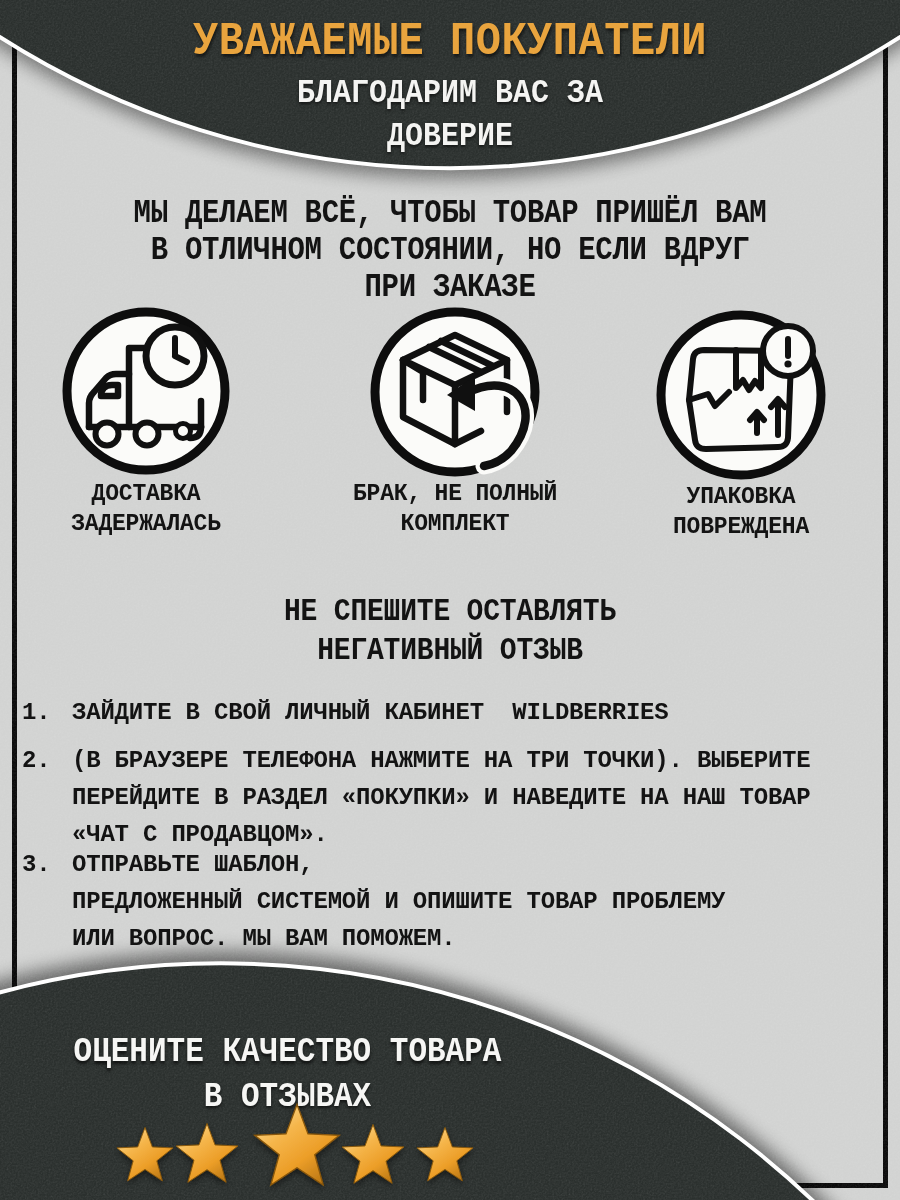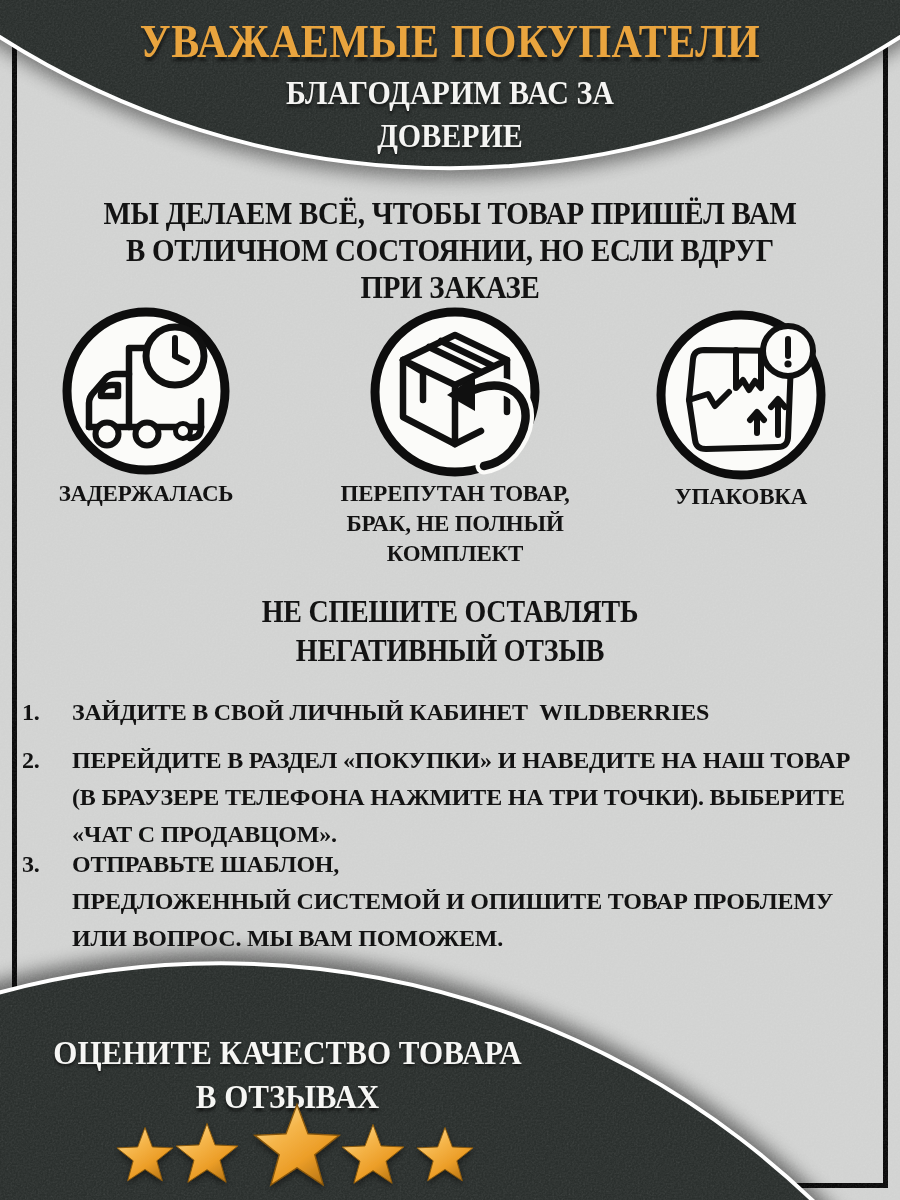--- a/index.html
+++ b/index.html
@@ -1,19 +1,19 @@
 <!DOCTYPE html>
 <html><head>
 <meta charset="utf-8">
 <style>
   html,body{margin:0;padding:0;background:#9a9a9a;}
   .canvas{
     position:relative;width:900px;height:1200px;overflow:hidden;
     background:#d2d3d2;
-    font-family:Liberation Serif, serif;
+    font-family:Liberation Mono, monospace;
     -webkit-font-smoothing:antialiased;
   }
   .abs{position:absolute;}
   .bg-svg{position:absolute;left:0;top:0;z-index:0;}
   .ctr{text-align:center;}
   .line{white-space:pre;display:block;}
   .b{font-weight:bold;}
   .sy{transform:scaleY(1.12);transform-origin:50% 0;}
 
   .title{
@@ -138,50 +138,51 @@
         <path d="M105,127 V108 M98,114 L105,106 L112,114"></path>
         <path d="M126,129 V94 M119,101 L126,93 L133,101"></path>
       </g>
       <circle cx="136" cy="45" r="25" fill="#fbfbf9" stroke="#101010" stroke-width="6"></circle>
       <path d="M136,33 V50" stroke="#101010" stroke-width="6" stroke-linecap="round" fill="none"></path>
       <circle cx="136" cy="58" r="3.6" fill="#101010"></circle>
     </svg>
   </div>
 
   <div class="abs ctr b caption" style="left:26px;top:479px;width:240px;z-index:2">
+    <span class="line">ДОСТАВКА</span>
     <span class="line">ЗАДЕРЖАЛАСЬ</span>
   </div>
 
   <div class="abs ctr b caption" style="left:325px;top:479px;width:260px;z-index:2">
-    <span class="line">ПЕРЕПУТАН ТОВАР,</span>
     <span class="line">БРАК, НЕ ПОЛНЫЙ</span>
     <span class="line">КОМПЛЕКТ</span>
   </div>
 
   <div class="abs ctr b caption" style="left:616px;top:482px;width:250px;z-index:2">
     <span class="line">УПАКОВКА</span>
+    <span class="line">ПОВРЕЖДЕНА</span>
   </div>
 
   <div class="abs ctr b sy advice" style="z-index:2">
     <span class="line">НЕ СПЕШИТЕ ОСТАВЛЯТЬ</span>
     <span class="line">НЕГАТИВНЫЙ ОТЗЫВ</span>
   </div>
 
   <div class="abs b step" style="top:694px;z-index:2">
     <span class="step-num">1.</span>
     <div class="step-lines">
       <span class="line">ЗАЙДИТЕ В СВОЙ ЛИЧНЫЙ КАБИНЕТ  WILDBERRIES</span>
     </div>
   </div>
 
   <div class="abs b step" style="top:742px;z-index:2">
     <span class="step-num">2.</span>
     <div class="step-lines">
+      <span class="line">(В БРАУЗЕРЕ ТЕЛЕФОНА НАЖМИТЕ НА ТРИ ТОЧКИ). ВЫБЕРИТЕ</span>
       <span class="line">ПЕРЕЙДИТЕ В РАЗДЕЛ «ПОКУПКИ» И НАВЕДИТЕ НА НАШ ТОВАР</span>
-      <span class="line">(В БРАУЗЕРЕ ТЕЛЕФОНА НАЖМИТЕ НА ТРИ ТОЧКИ). ВЫБЕРИТЕ</span>
       <span class="line">«ЧАТ С ПРОДАВЦОМ».</span>
     </div>
   </div>
 
   <div class="abs b step" style="top:846px;z-index:2">
     <span class="step-num">3.</span>
     <div class="step-lines">
       <span class="line">ОТПРАВЬТЕ ШАБЛОН,</span>
       <span class="line">ПРЕДЛОЖЕННЫЙ СИСТЕМОЙ И ОПИШИТЕ ТОВАР ПРОБЛЕМУ</span>
       <span class="line">ИЛИ ВОПРОС. МЫ ВАМ ПОМОЖЕМ.</span>

